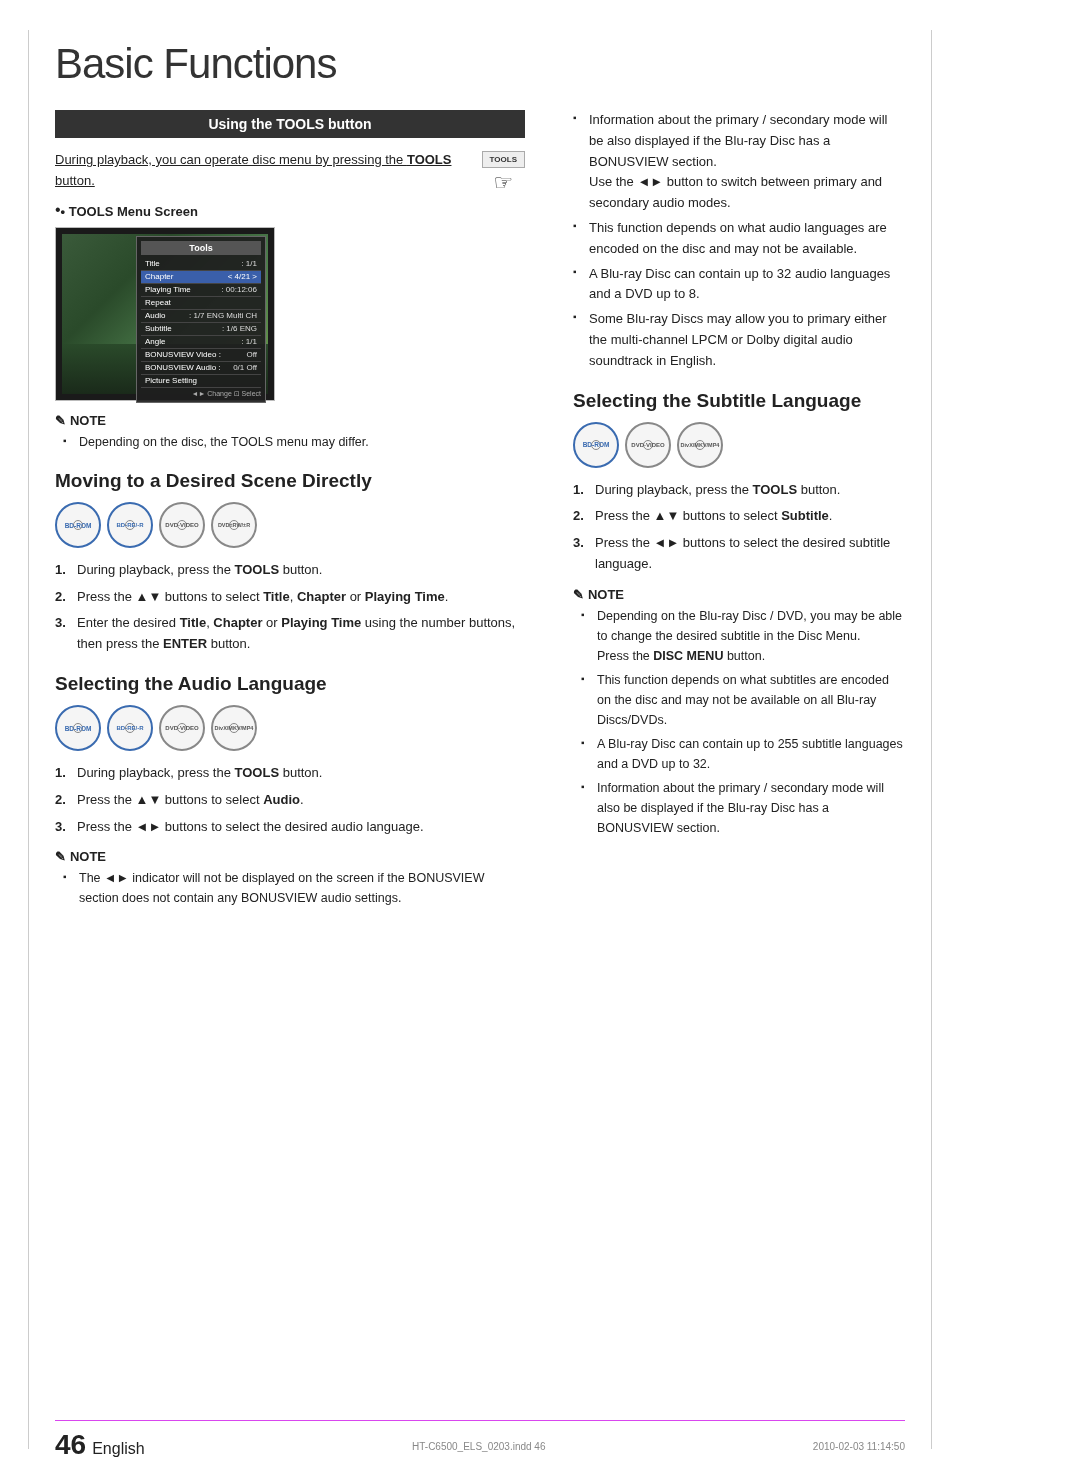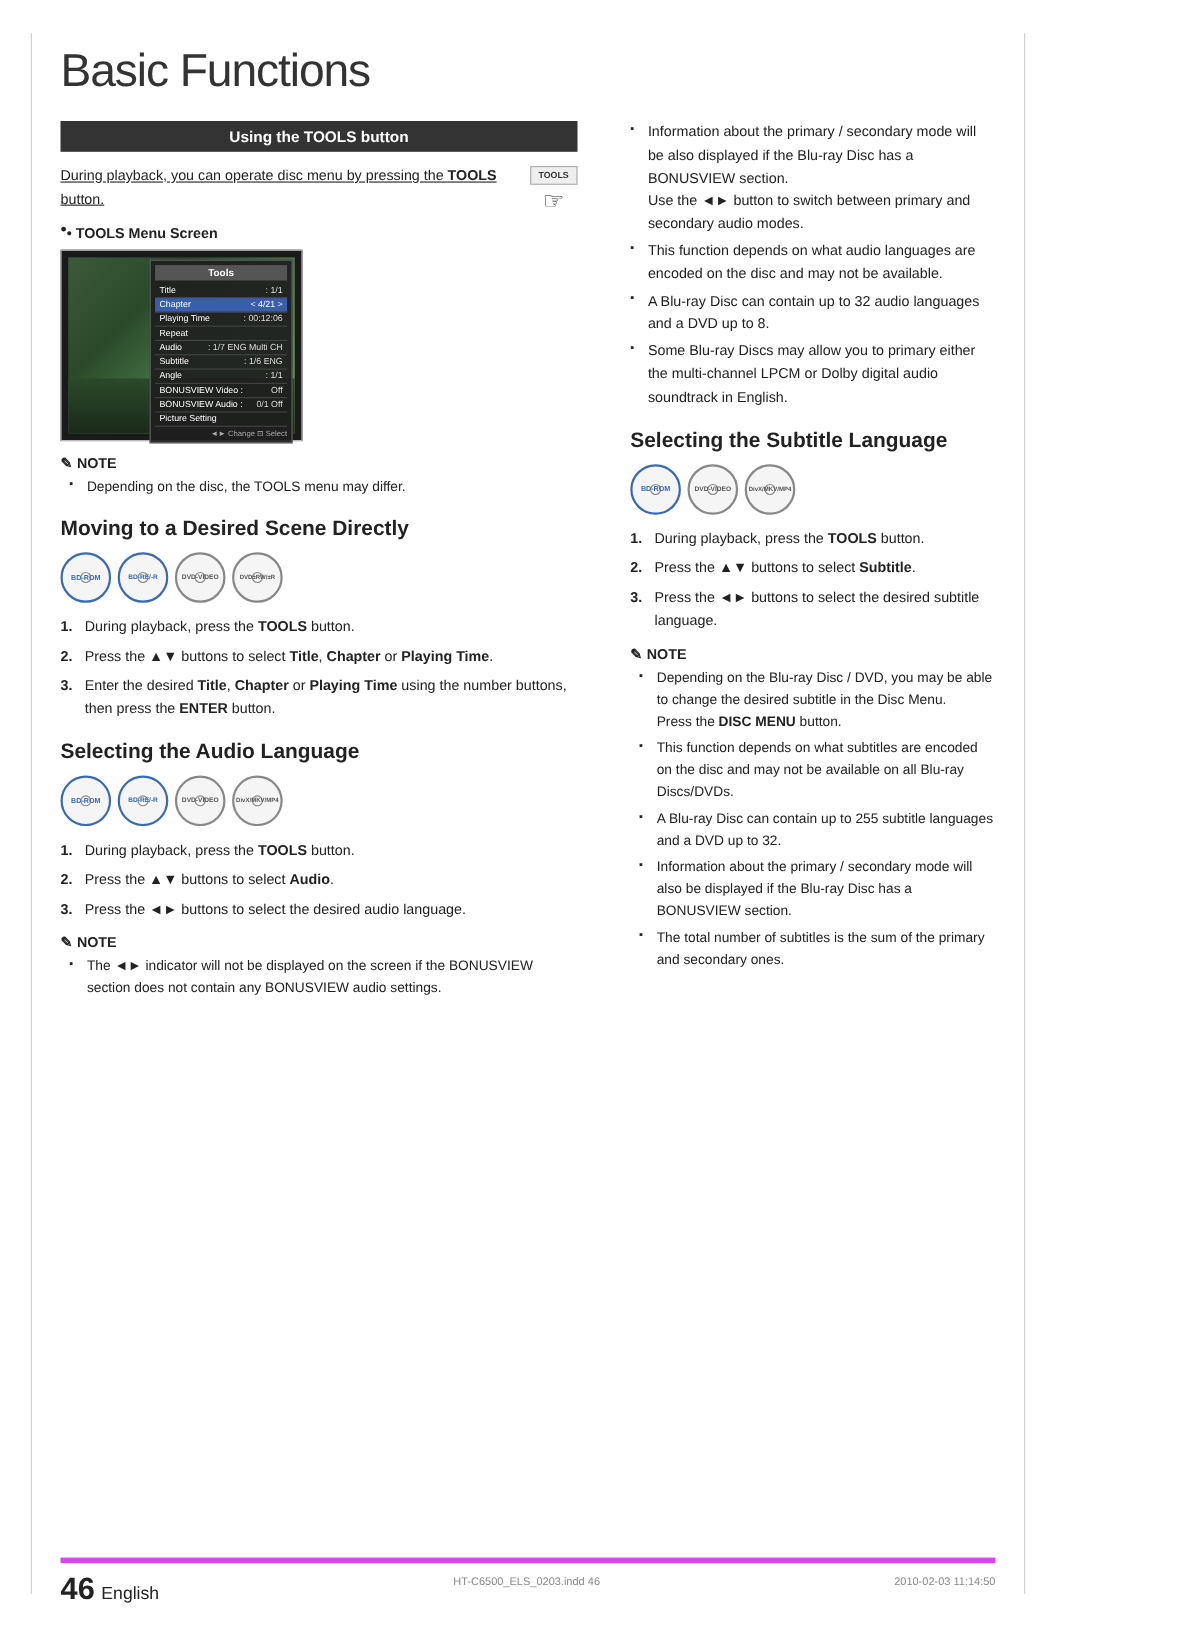--- a/index.html
+++ b/index.html
@@ -292,21 +292,22 @@
     }
 
     
     .footer {
       position: absolute;
       bottom: 18px;
       left: 55px;
       right: 55px;
       display: flex;
       justify-content: space-between;
-      border-top: 5px solid #d946ef;
+      align-items: center;
+      border-top: 1px solid #d946ef;
       padding-top: 8px;
     }
     .footer-page {
       font-size: 28px;
       font-weight: bold;
       color: #222;
     }
     .footer-file {
       font-size: 10px;
       color: #888;
@@ -558,23 +559,20 @@
           </li>
           <li>
             This function depends on what subtitles are encoded on the disc and may not be available on all Blu-ray Discs/DVDs.
           </li>
           <li>
             A Blu-ray Disc can contain up to 255 subtitle languages and a DVD up to 32.
           </li>
           <li>
             Information about the primary / secondary mode will also be displayed if the Blu-ray Disc has a BONUSVIEW section.
           </li>
-          <li>
-            The total number of subtitles is the sum of the primary and secondary ones.
-          </li>
         </ul>
       </div>
 
     </div>
 
   </div>
 
   <div class="footer">
     <div>
       <span class="footer-page">46</span><span style="font-size:16px;margin-left:6px;">English</span>

